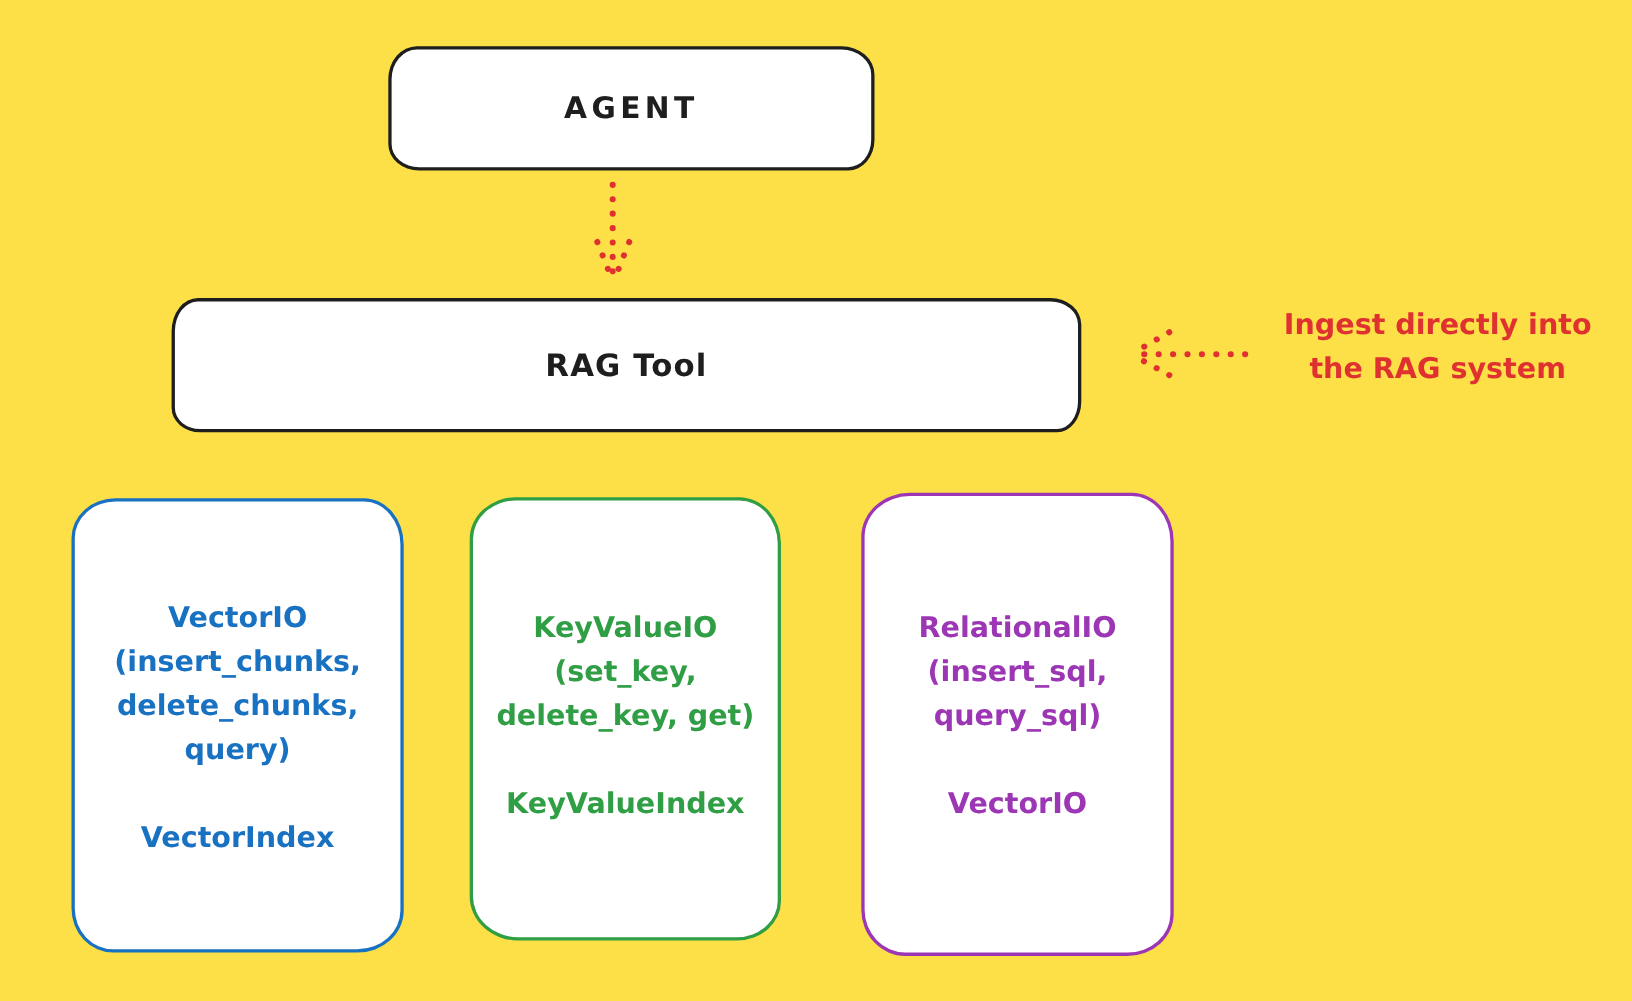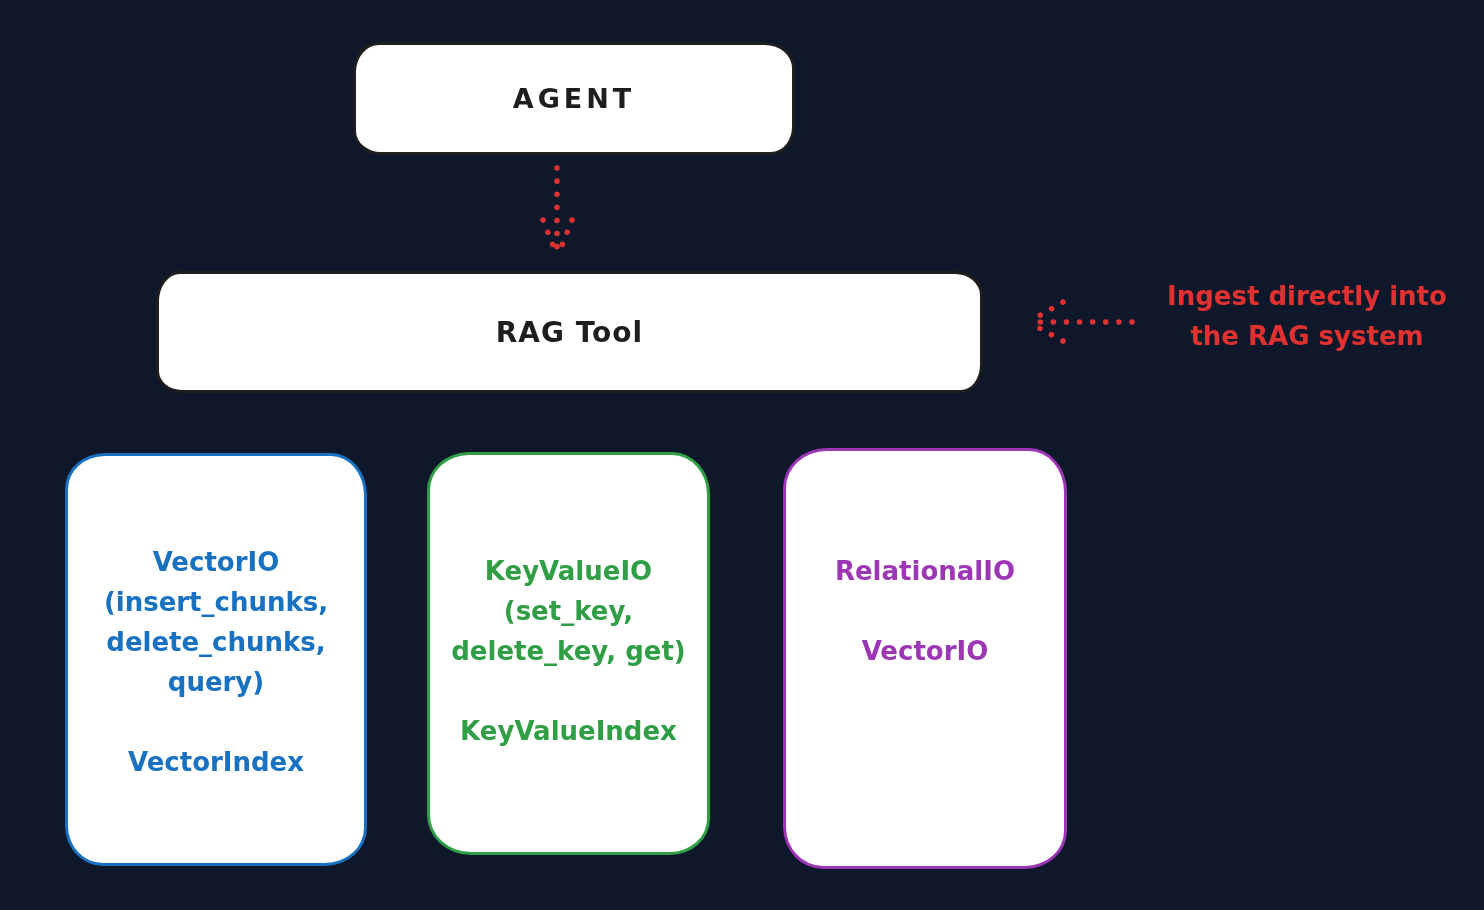--- a/index.html
+++ b/index.html
@@ -5,21 +5,21 @@
   html, body {
     margin: 0;
     padding: 0;
     background: #ffffff;
     font-family: "DejaVu Sans", sans-serif;
   }
   .canvas {
     position: relative;
     width: 1484px;
     height: 910px;
-    background: #0f172a;
+    background: #fde047;
     overflow: hidden;
   }
   .sketch-box {
     position: absolute;
     background: #ffffff;
     display: flex;
     align-items: center;
     justify-content: center;
     box-sizing: border-box;
   }
@@ -138,17 +138,19 @@
     <div>VectorIO</div>
     <div>(insert_chunks,</div>
     <div>delete_chunks,</div>
     <div>query)</div>
     <div class="spacer"></div>
     <div>VectorIndex</div>
   </div>
 
   <div class="sketch-box storage-box box-purple">
     <div>RelationalIO</div>
+    <div>(insert_sql,</div>
+    <div>query_sql)</div>
     <div class="spacer"></div>
     <div>VectorIO</div>
   </div>
 
 </div>
 
 </body></html>

